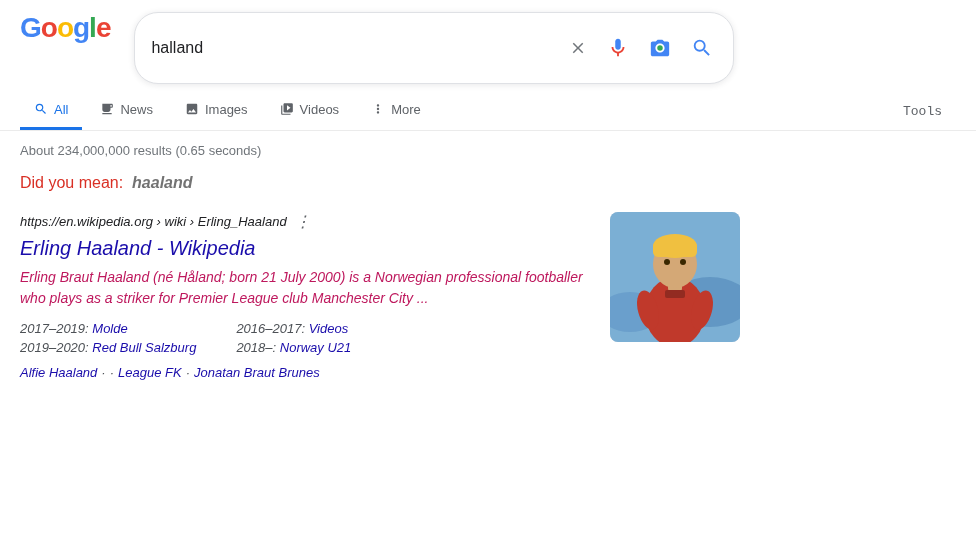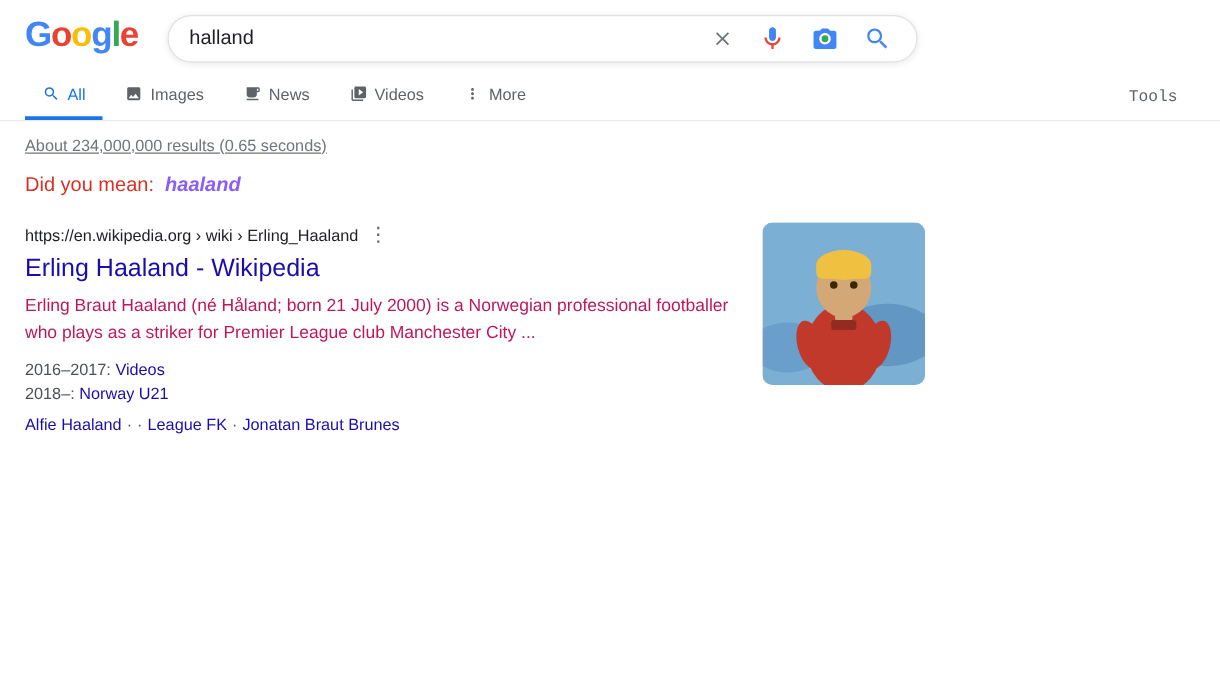--- a/index.html
+++ b/index.html
@@ -31,21 +31,21 @@
     .logo-l { color: #34A853; }
     .logo-e { color: #EA4335; }
 
     .search-bar {
       display: flex;
       align-items: center;
       flex: 1;
       max-width: 600px;
       border: 1px solid #dfe1e5;
       border-radius: 24px;
-      padding: 3px 16px;
+      padding: 20px 16px;
       background: #fff;
       box-shadow: 0 1px 6px rgba(32,33,36,0.1);
       gap: 12px;
     }
 
     .search-input {
       flex: 1;
       border: none;
       outline: none;
       font-size: 16px;
@@ -107,43 +107,42 @@
     
     .results {
       padding: 12px 20px 0 20px;
       max-width: 760px;
     }
 
     .result-count {
       color: #70757a;
       font-size: 13px;
       margin-bottom: 16px;
-      text-decoration: underline;
     }
 
     .did-you-mean {
       font-size: 16px;
       color: #202124;
       margin-bottom: 20px;
     }
     .did-you-mean span { color: #d93025; }
     .did-you-mean a {
-      color: #8b5cf6;
+      color: #737373;
       font-weight: bold;
       font-style: italic;
       text-decoration: none;
     }
 
     .result-wrapper {
       display: flex;
       gap: 24px;
       align-items: flex-start;
     }
 
-    .result-main { flex: 1; }
+    .result-main { flex: 1; font-style: italic; }
 
     .result-url-row {
       display: flex;
       align-items: center;
       gap: 8px;
       margin-bottom: 4px;
     }
     .result-url {
       color: #202124;
       font-size: 13px;
@@ -249,29 +248,29 @@
 
 <nav class="nav">
   <a class="nav-item active" href="#">
     <svg width="14" height="14" viewBox="0 0 24 24" fill="#1a73e8">
       <path d="M15.5 14h-.79l-.28-.27A6.471 6.471 0 0 0 16 9.5 6.5 6.5 0 1 0 9.5 16c1.61 0 3.09-.59 4.23-1.57l.27.28v.79l5 4.99L20.49 19l-4.99-5zm-6 0C7.01 14 5 11.99 5 9.5S7.01 5 9.5 5 14 7.01 14 9.5 11.99 14 9.5 14z"></path>
     </svg>
     <span>All</span>
   </a>
   <a class="nav-item" href="#">
     <svg width="14" height="14" viewBox="0 0 24 24" fill="#5f6368">
-      <path d="M21 19V5c0-1.1-.9-2-2-2H5c-1.1 0-2 .9-2 2v14c0 1.1.9 2 2 2h14c1.1 0 2-.9 2-2zM8.5 13.5l2.5 3.01L14.5 12l4.5 6H5l3.5-4.5z"></path>
-    </svg>
-    <span>Images</span>
+      <path d="M20 3H4v10c0 2.21 1.79 4 4 4h6c2.21 0 4-1.79 4-4v-3h2c1.11 0 2-.89 2-2V5c0-1.11-.89-2-2-2zm0 5h-2V5h2v3zM4 19h16v2H4z"></path>
+    </svg>
+    <span>News</span>
   </a>
   <a class="nav-item" href="#">
     <svg width="14" height="14" viewBox="0 0 24 24" fill="#5f6368">
-      <path d="M20 3H4v10c0 2.21 1.79 4 4 4h6c2.21 0 4-1.79 4-4v-3h2c1.11 0 2-.89 2-2V5c0-1.11-.89-2-2-2zm0 5h-2V5h2v3zM4 19h16v2H4z"></path>
-    </svg>
-    <span>News</span>
+      <path d="M21 19V5c0-1.1-.9-2-2-2H5c-1.1 0-2 .9-2 2v14c0 1.1.9 2 2 2h14c1.1 0 2-.9 2-2zM8.5 13.5l2.5 3.01L14.5 12l4.5 6H5l3.5-4.5z"></path>
+    </svg>
+    <span>Images</span>
   </a>
   <a class="nav-item" href="#">
     <svg width="14" height="14" viewBox="0 0 24 24" fill="#5f6368">
       <path d="M4 6H2v14c0 1.1.9 2 2 2h14v-2H4V6zm16-4H8c-1.1 0-2 .9-2 2v12c0 1.1.9 2 2 2h12c1.1 0 2-.9 2-2V4c0-1.1-.9-2-2-2zm-8 12.5v-9l6 4.5-6 4.5z"></path>
     </svg>
     <span>Videos</span>
   </a>
   <a class="nav-item" href="#">
     <svg width="14" height="14" viewBox="0 0 24 24" fill="#5f6368">
       <path d="M12 8c1.1 0 2-.9 2-2s-.9-2-2-2-2 .9-2 2 .9 2 2 2zm0 2c-1.1 0-2 .9-2 2s.9 2 2 2 2-.9 2-2-.9-2-2-2zm0 6c-1.1 0-2 .9-2 2s.9 2 2 2 2-.9 2-2-.9-2-2-2z"></path>
@@ -295,20 +294,30 @@
       <div class="result-url-row">
         <span class="result-url">https://en.wikipedia.org › wiki › Erling_Haaland</span>
         <span class="result-url-dots">⋮</span>
       </div>
 
       <a class="result-title" href="#">Erling Haaland - Wikipedia</a>
 
       <p class="result-snippet">Erling Braut Haaland (né Håland; born 21 July 2000) is a Norwegian professional footballer who plays as a striker for Premier League club Manchester City ...</p>
 
       <div class="result-facts">
+        <div class="fact-col">
+          <span class="fact-item">
+            <span>2017–2019:</span>
+            <a href="#">Molde</a>
+          </span>
+          <span class="fact-item">
+            <span>2019–2020:</span>
+            <a href="#">Red Bull Salzburg</a>
+          </span>
+        </div>
         <div class="fact-col">
           <span class="fact-item">
             <span>2016–2017:</span>
             <a href="#">Videos</a>
           </span>
           <span class="fact-item">
             <span>2018–:</span>
             <a href="#">Norway U21</a>
           </span>
         </div>

